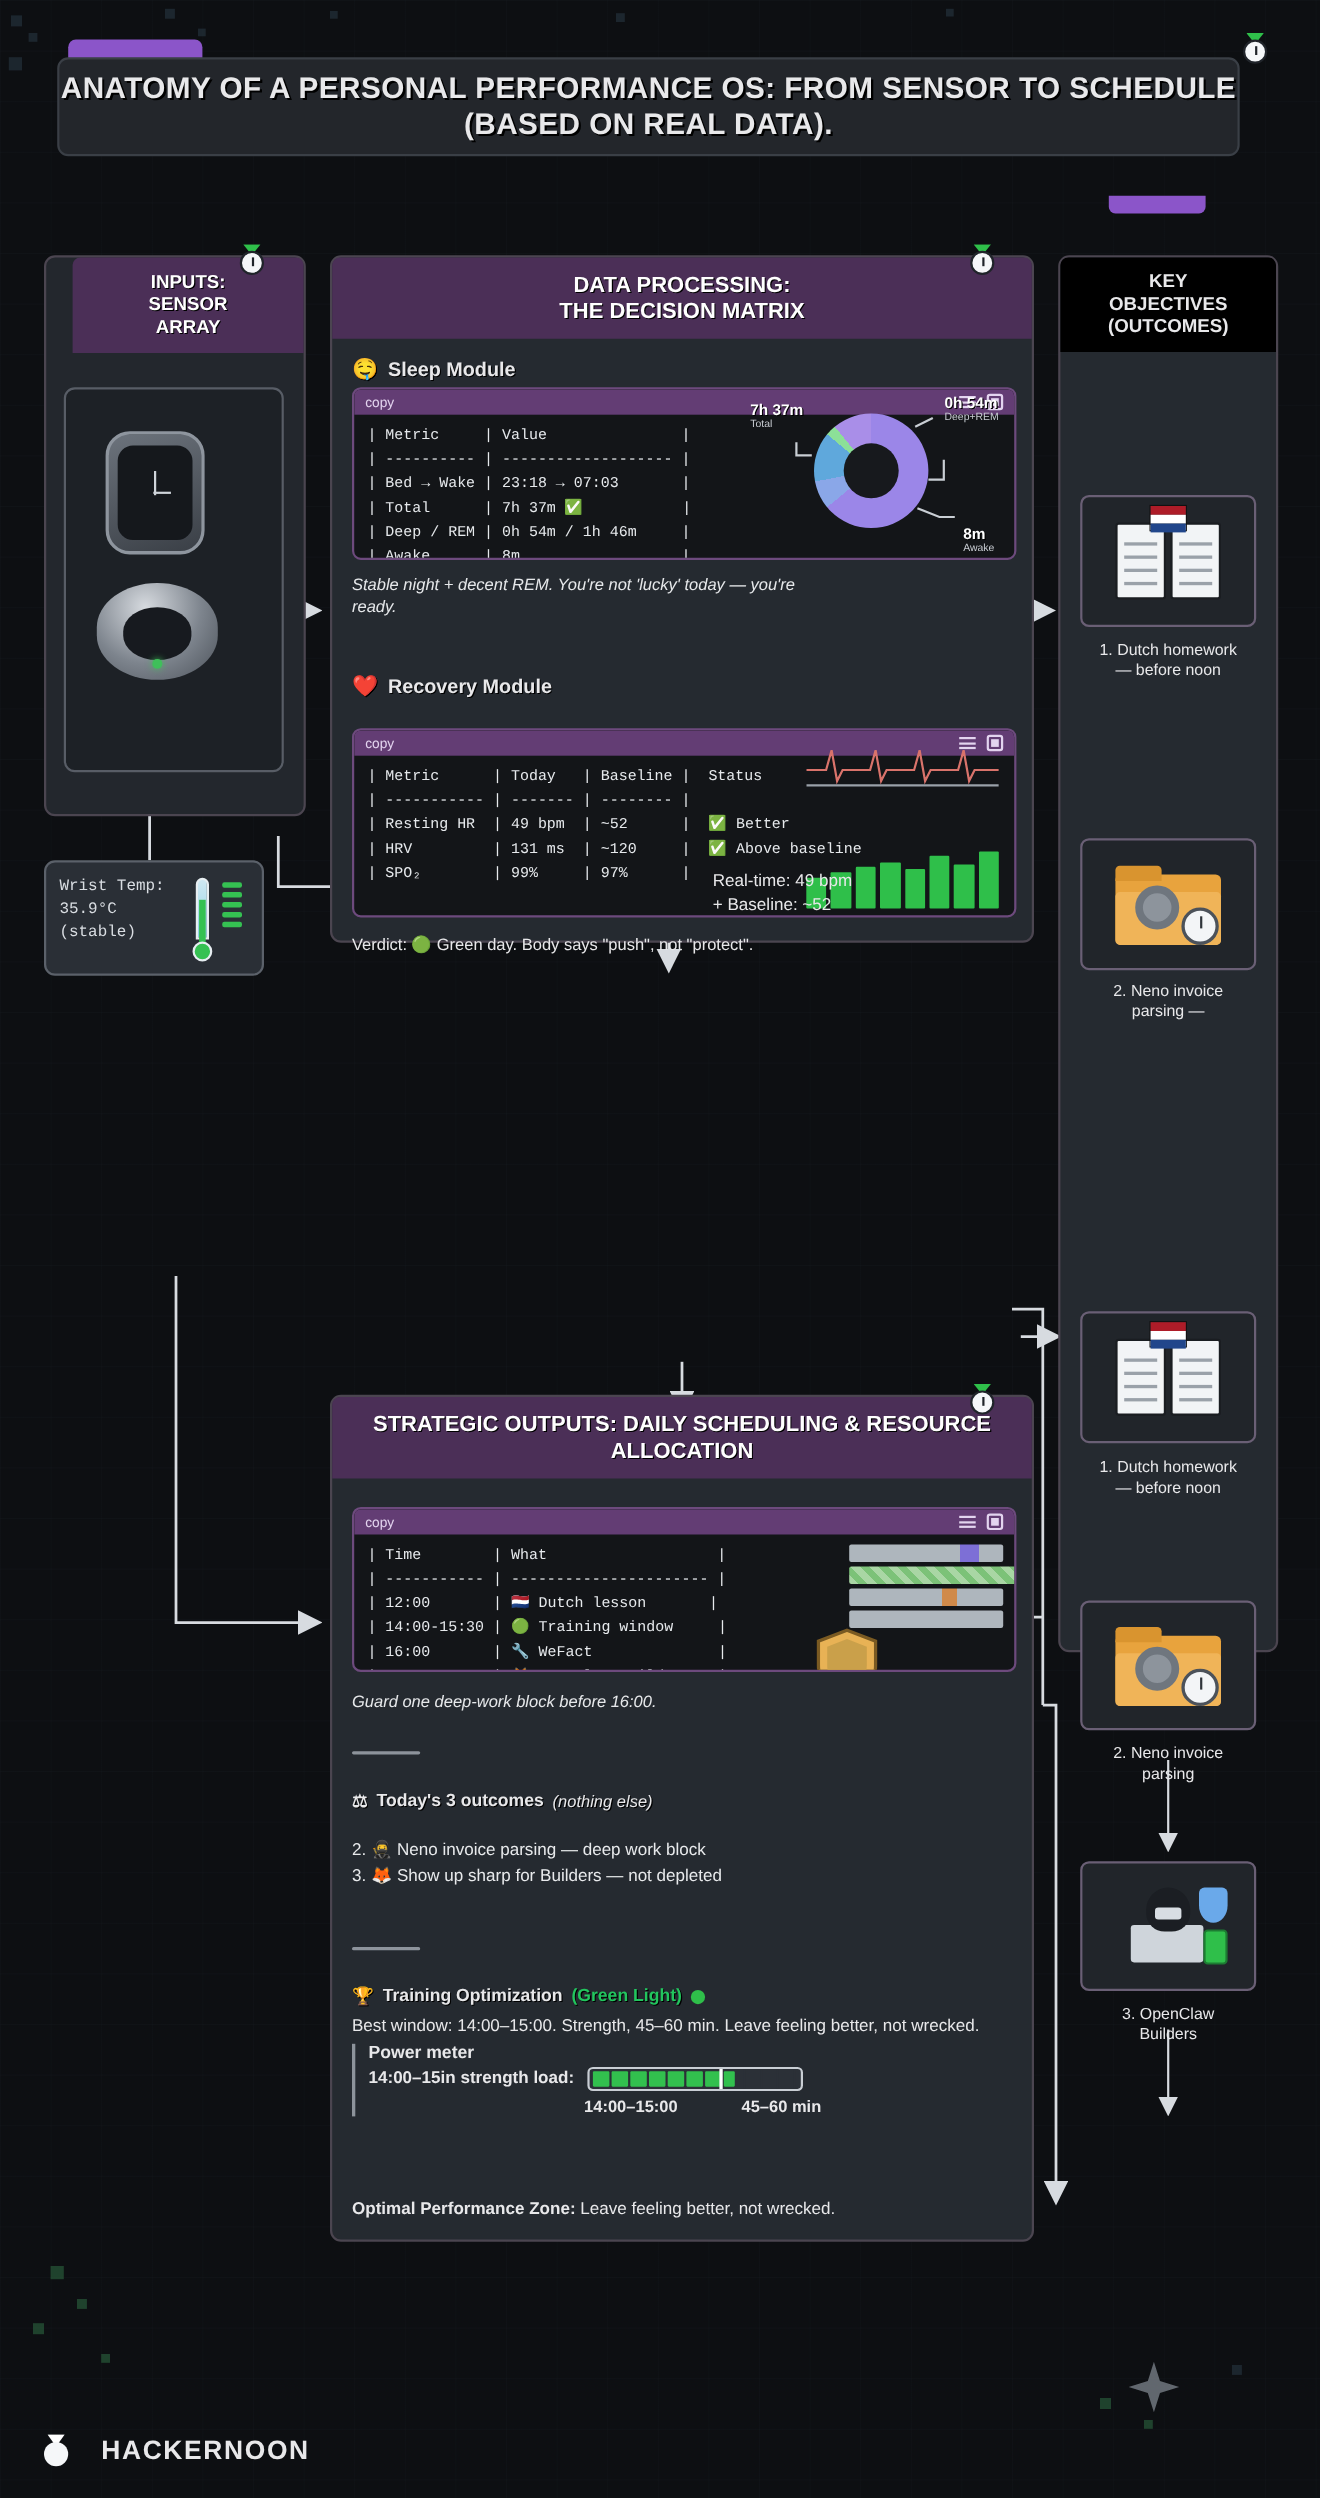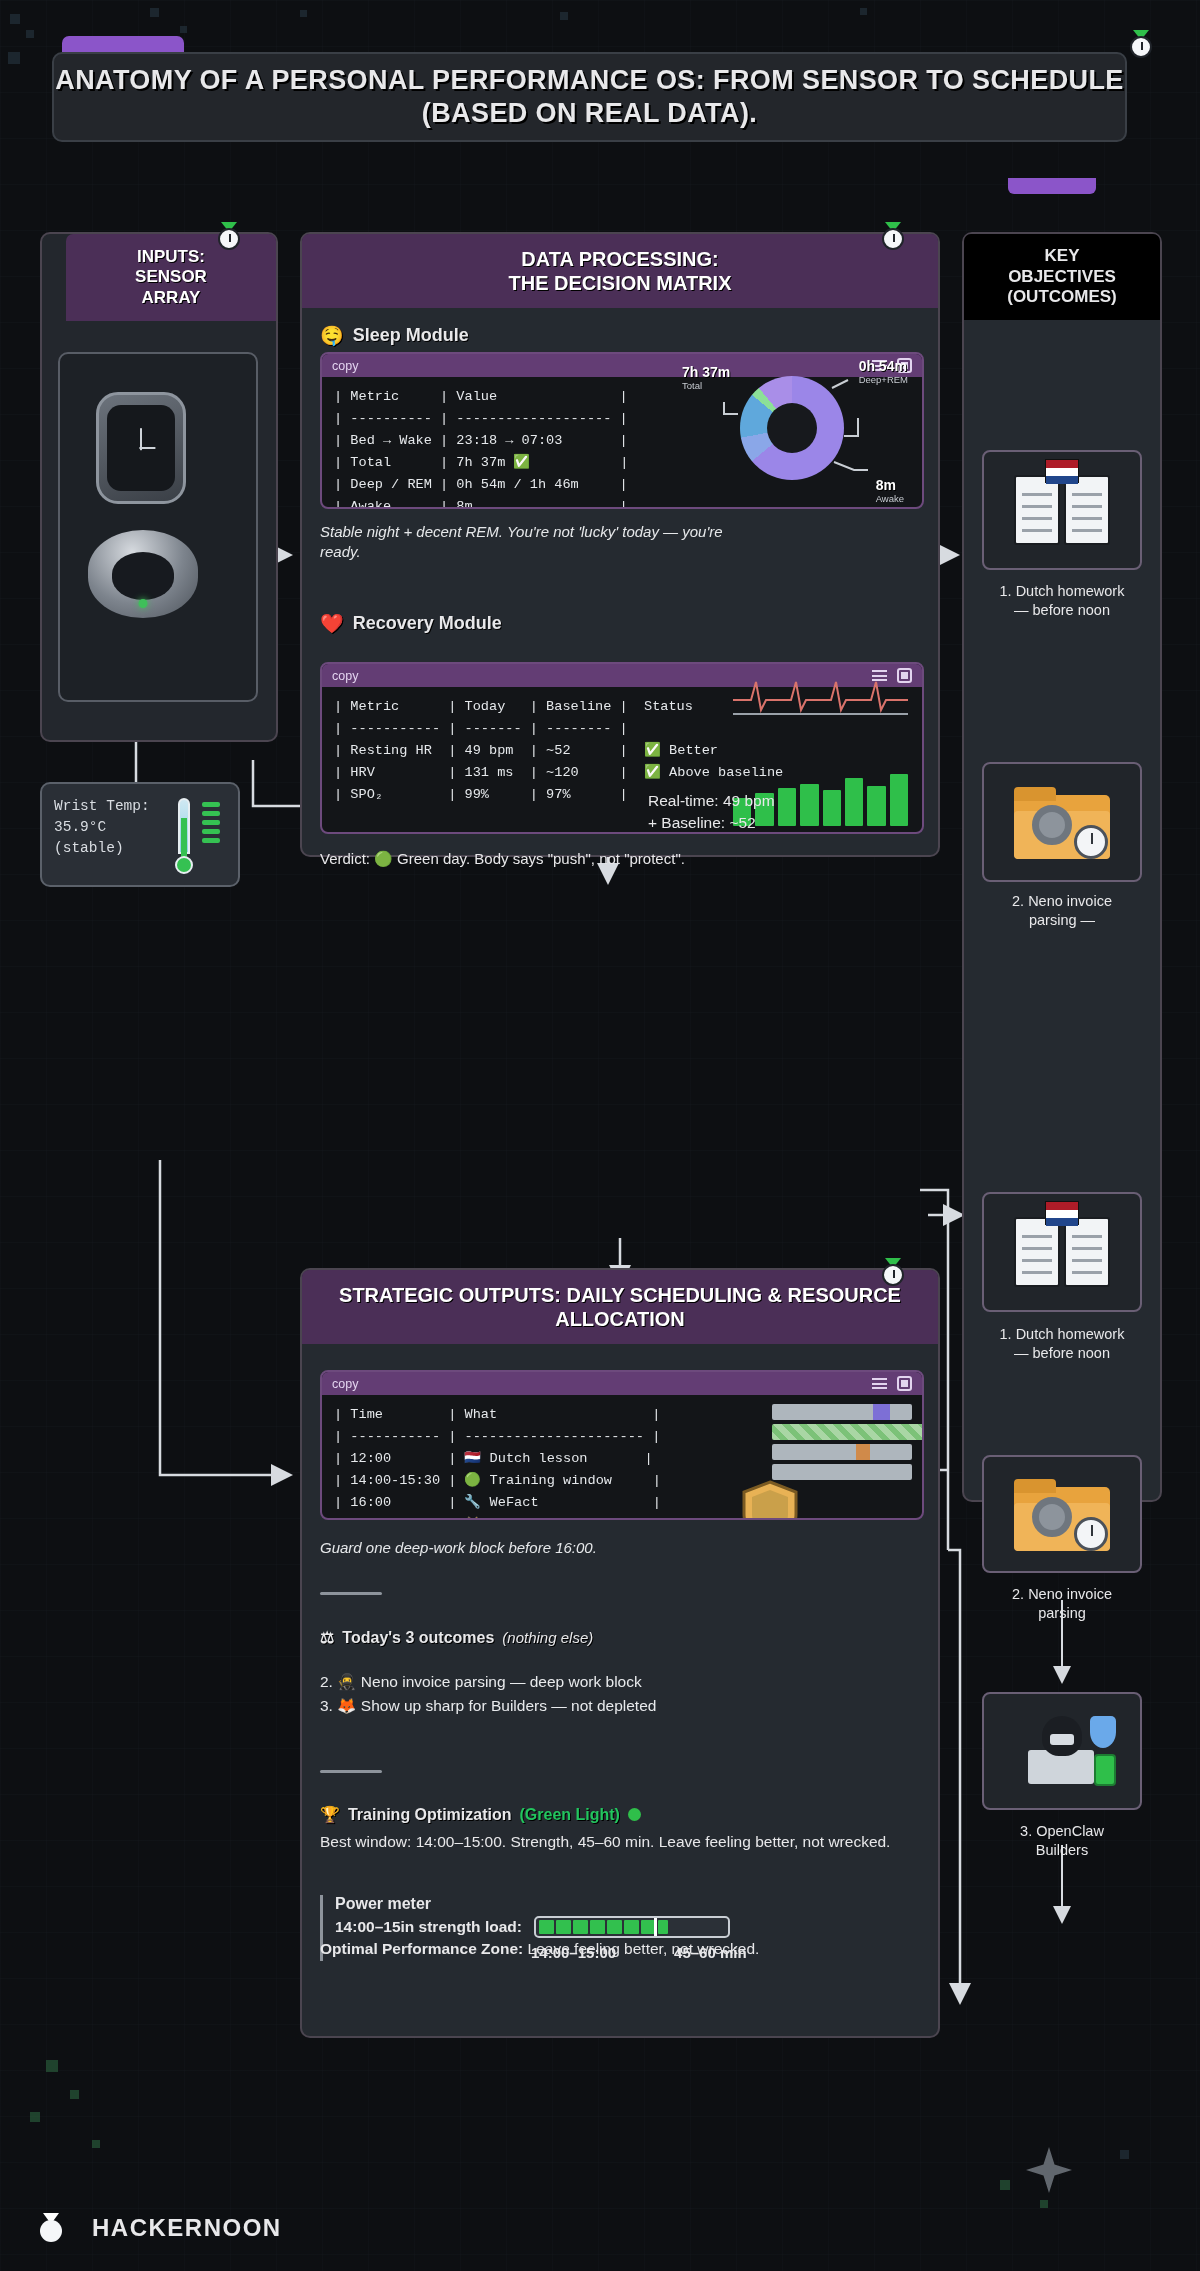--- a/index.html
+++ b/index.html
@@ -442,21 +442,21 @@
 
   <div style="position:absolute;left:18px;top:535px;display:flex;align-items:center;gap:8px;font-size:16px;font-weight:bold;text-shadow:1px 1px 0 #000">
     <span>🏆</span>
     <span>Training Optimization</span>
     <span style="color:#22c55e">(Green Light)</span>
     <span class="dot"></span>
   </div>
 
   <div style="position:absolute;left:18px;top:562px;width:590px;font-size:15.5px;line-height:1.35">Best window: 14:00–15:00. Strength, 45–60 min. Leave feeling better, not wrecked.</div>
 
-  <div class="power-box" style="position:absolute;left:18px;top:625px;width:600px">
+  <div class="power-box" style="position:absolute;left:18px;top:588px;width:600px">
     <div style="font-size:16px;font-weight:bold">Power meter</div>
     <div style="display:flex;align-items:center;gap:12px;margin-top:3px">
       <span style="font-size:15.5px;font-weight:bold">14:00–15in strength load:</span>
       <span class="meter">
         <i class="seg" style="left:3px"></i>
           <i class="seg" style="left:20px"></i>
           <i class="seg" style="left:37px"></i>
         <i class="seg" style="left:54px"></i>
           <i class="seg" style="left:71px"></i>
           <i class="seg" style="left:88px"></i>
@@ -468,21 +468,21 @@
           <i class="tick" style="left:185px"></i>
         <i class="cursor"></i>
       </span>
     </div>
     <div style="display:flex;gap:58px;margin-top:6px;margin-left:196px;font-size:15px;font-weight:bold">
       <span>14:00–15:00</span>
       <span>45–60 min</span>
     </div>
   </div>
 
-  <div style="position:absolute;left:18px;top:668px;width:590px;font-size:15.5px;line-height:1.38">
+  <div style="position:absolute;left:18px;top:728px;width:590px;font-size:15.5px;line-height:1.38">
     <b>Optimal Performance Zone:</b>
     <span>Leave feeling better, not wrecked.</span>
   </div>
 </div>
 <div class="badge-clock" style="left:880px;top:1258px">
     <span class="g"></span>
     <span class="c"></span>
   </div>
 
 <div class="panel" id="obj-panel">

